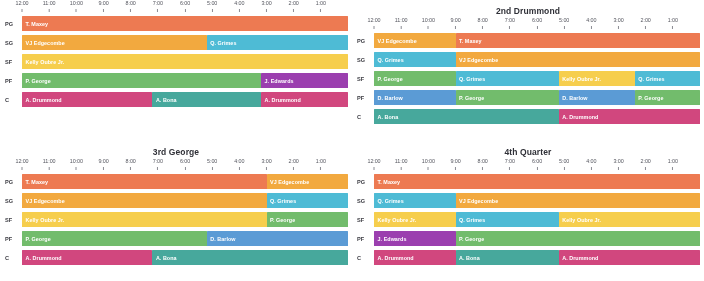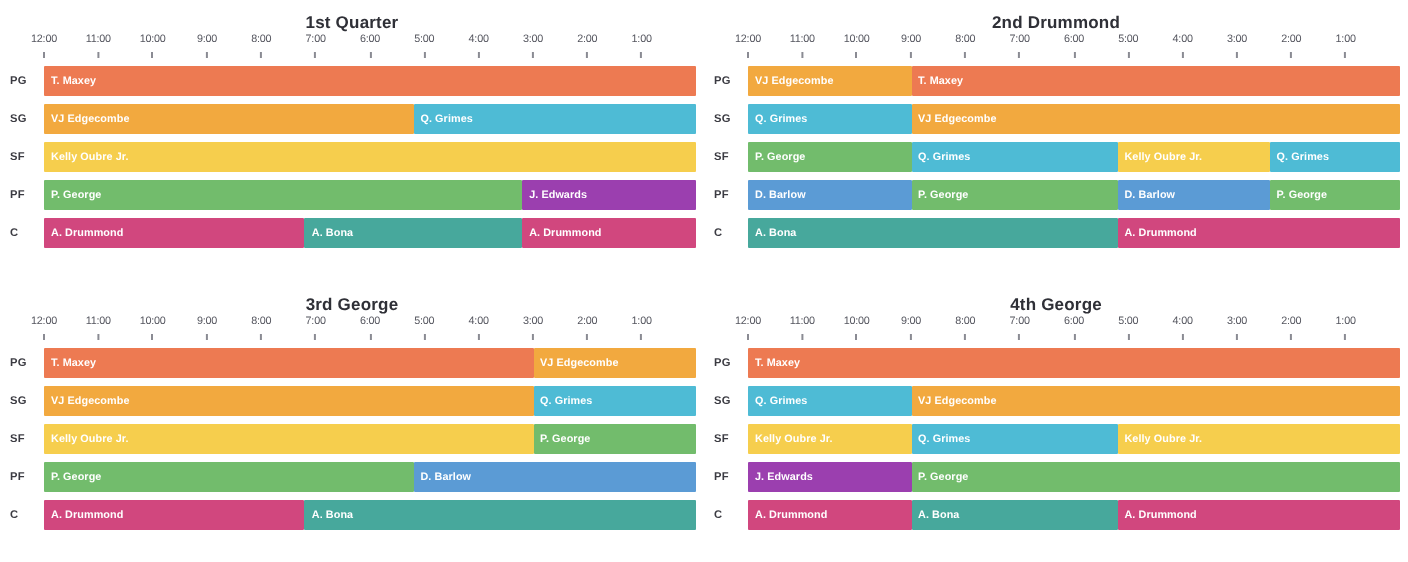--- a/index.html
+++ b/index.html
@@ -98,21 +98,20 @@
     padding-left:3.5px;
     white-space:nowrap;
     letter-spacing:0.05px;
   }
 </style>
 </head>
 <body>
 
 <div class="grid" id="grid">
     <div class="panel">
-      <div class="panel-title">1st Quarter</div>
       <div class="axis">
         <div class="tick" style="left: 0%;">
           <span class="lbl">12:00</span>
           <span class="mark"></span>
         </div>
         <div class="tick" style="left: 8.33333%;">
           <span class="lbl">11:00</span>
           <span class="mark"></span>
         </div>
         <div class="tick" style="left: 16.6667%;">
@@ -437,21 +436,21 @@
               <span class="seg-label">A. Drummond</span>
             </div>
             <div class="seg" style="left: 40%; width: 60%; background: rgb(71, 168, 156);">
               <span class="seg-label">A. Bona</span>
             </div>
           </div>
         </div>
       </div>
     </div>
     <div class="panel">
-      <div class="panel-title">4th George</div>
+      <div class="panel-title">4th Quarter</div>
       <div class="axis">
         <div class="tick" style="left: 0%;">
           <span class="lbl">12:00</span>
           <span class="mark"></span>
         </div>
         <div class="tick" style="left: 8.33333%;">
           <span class="lbl">11:00</span>
           <span class="mark"></span>
         </div>
         <div class="tick" style="left: 16.6667%;">

